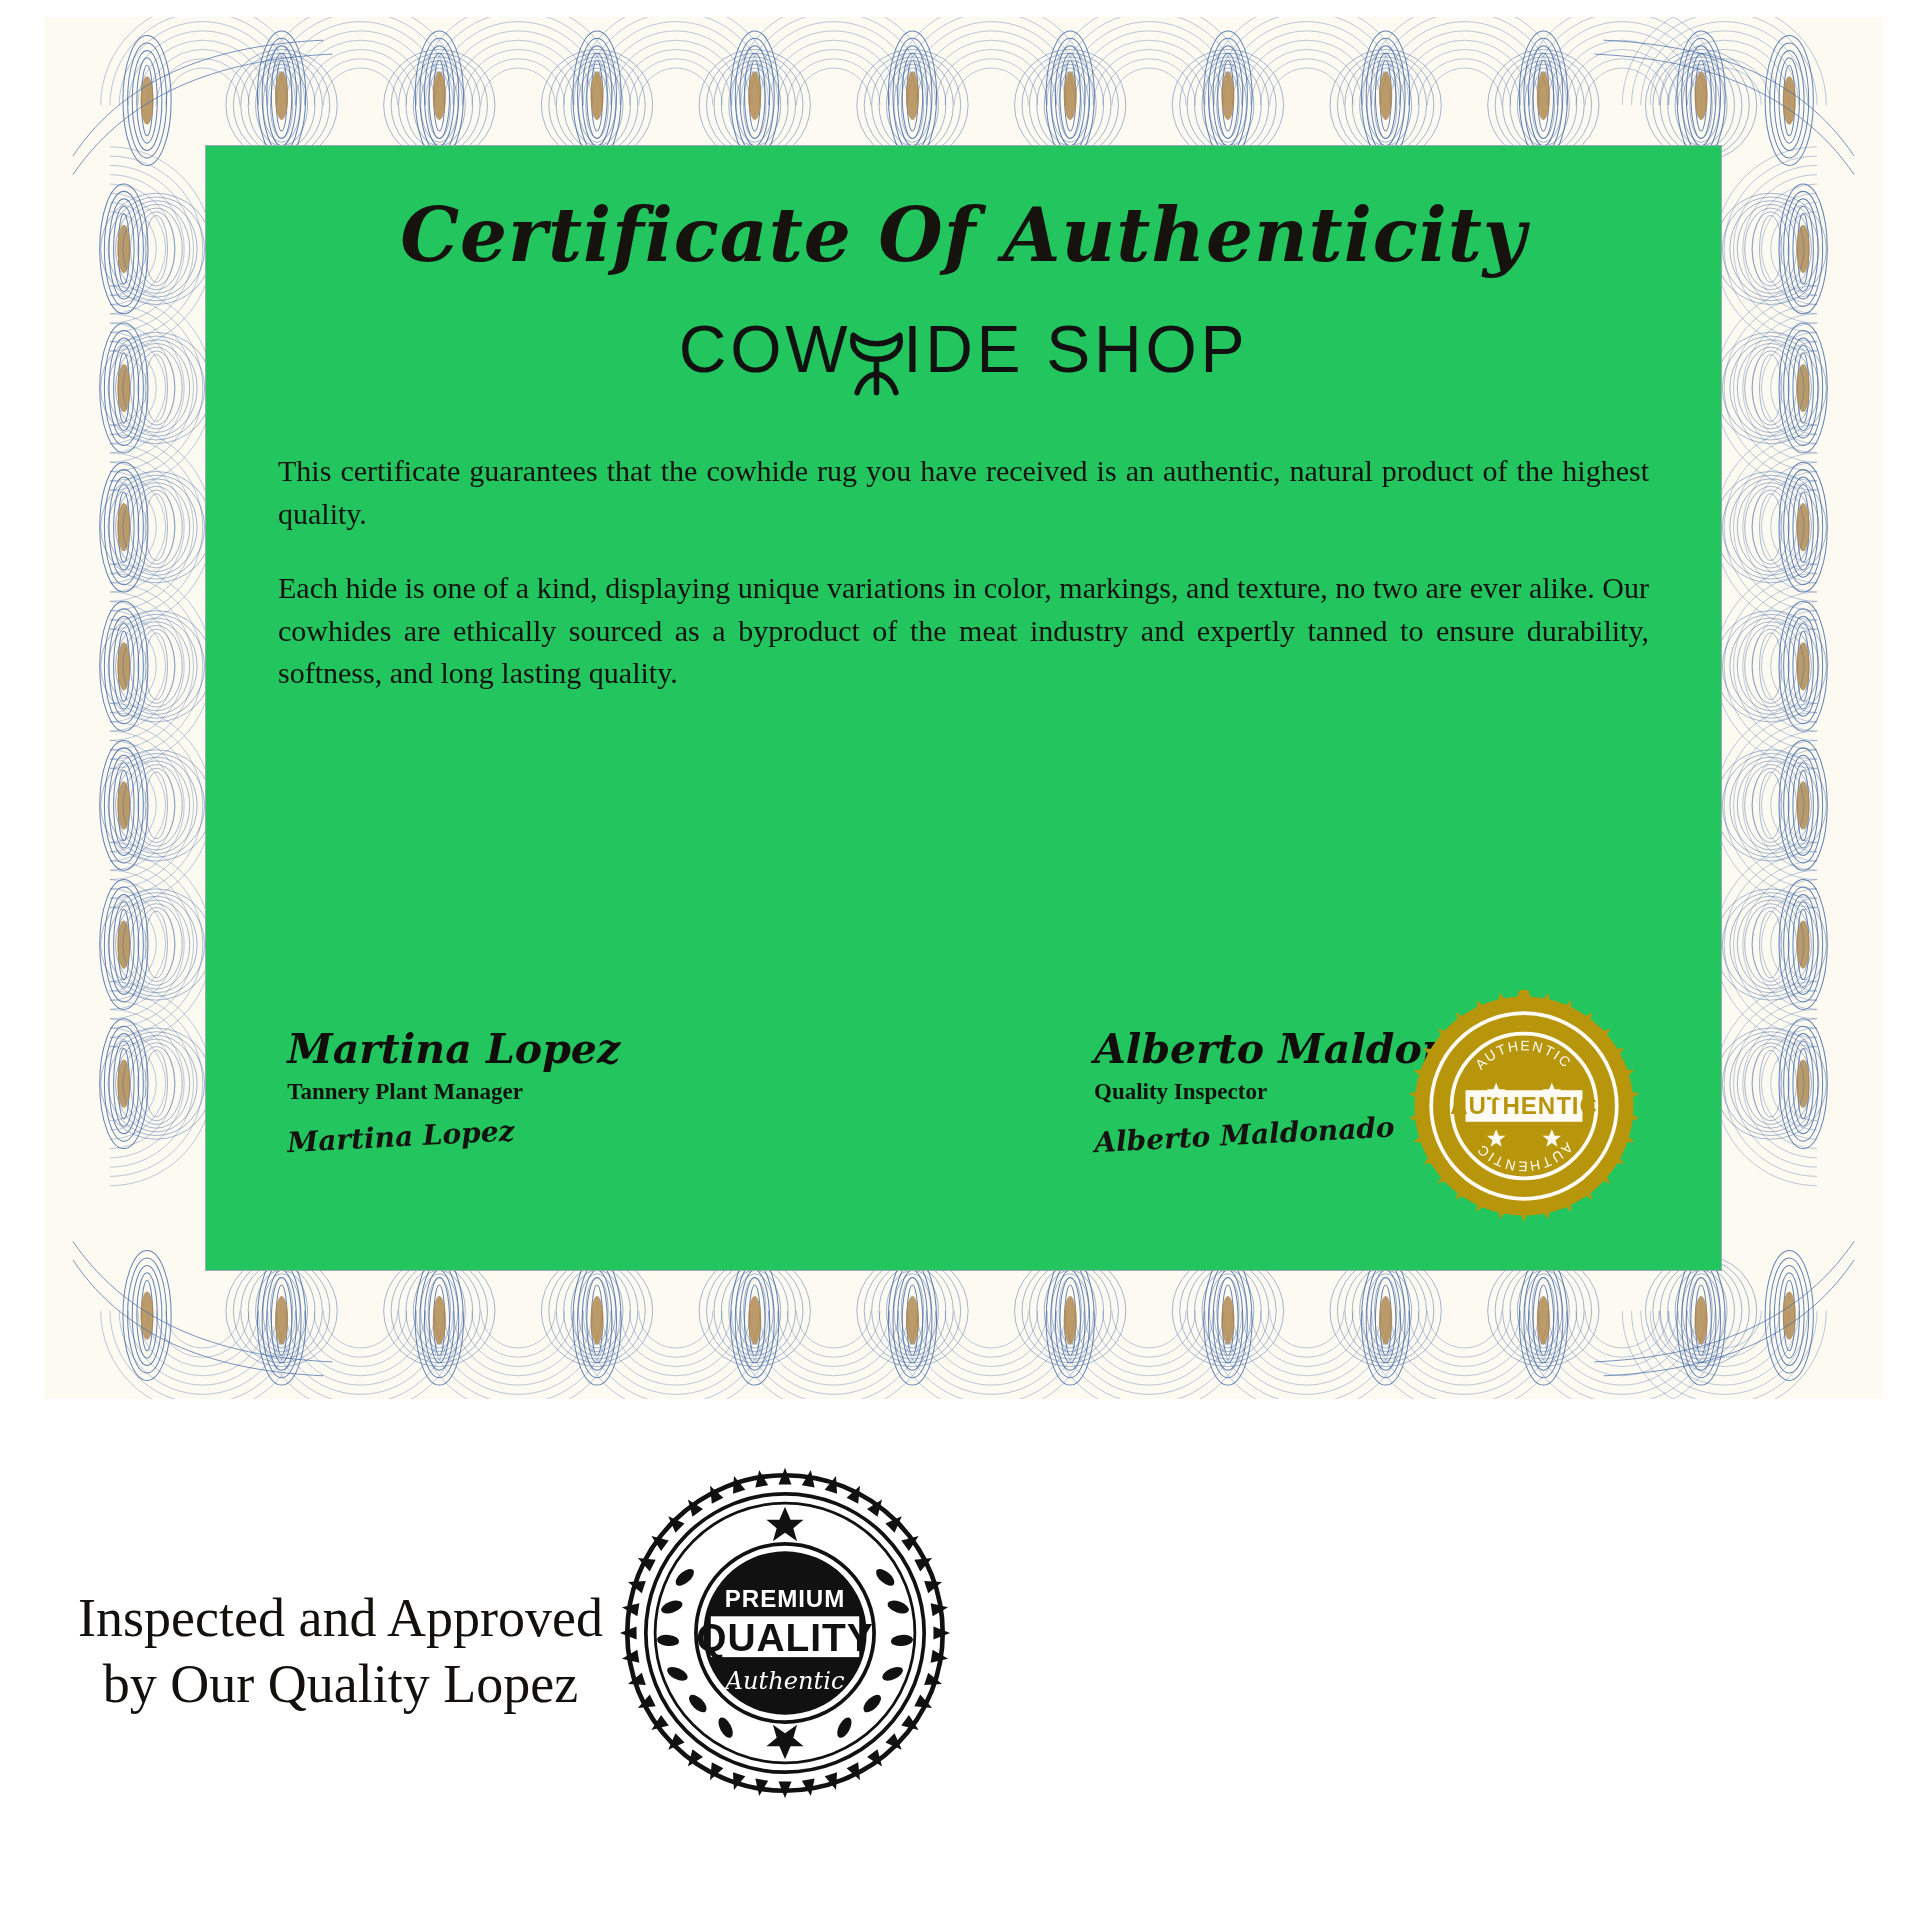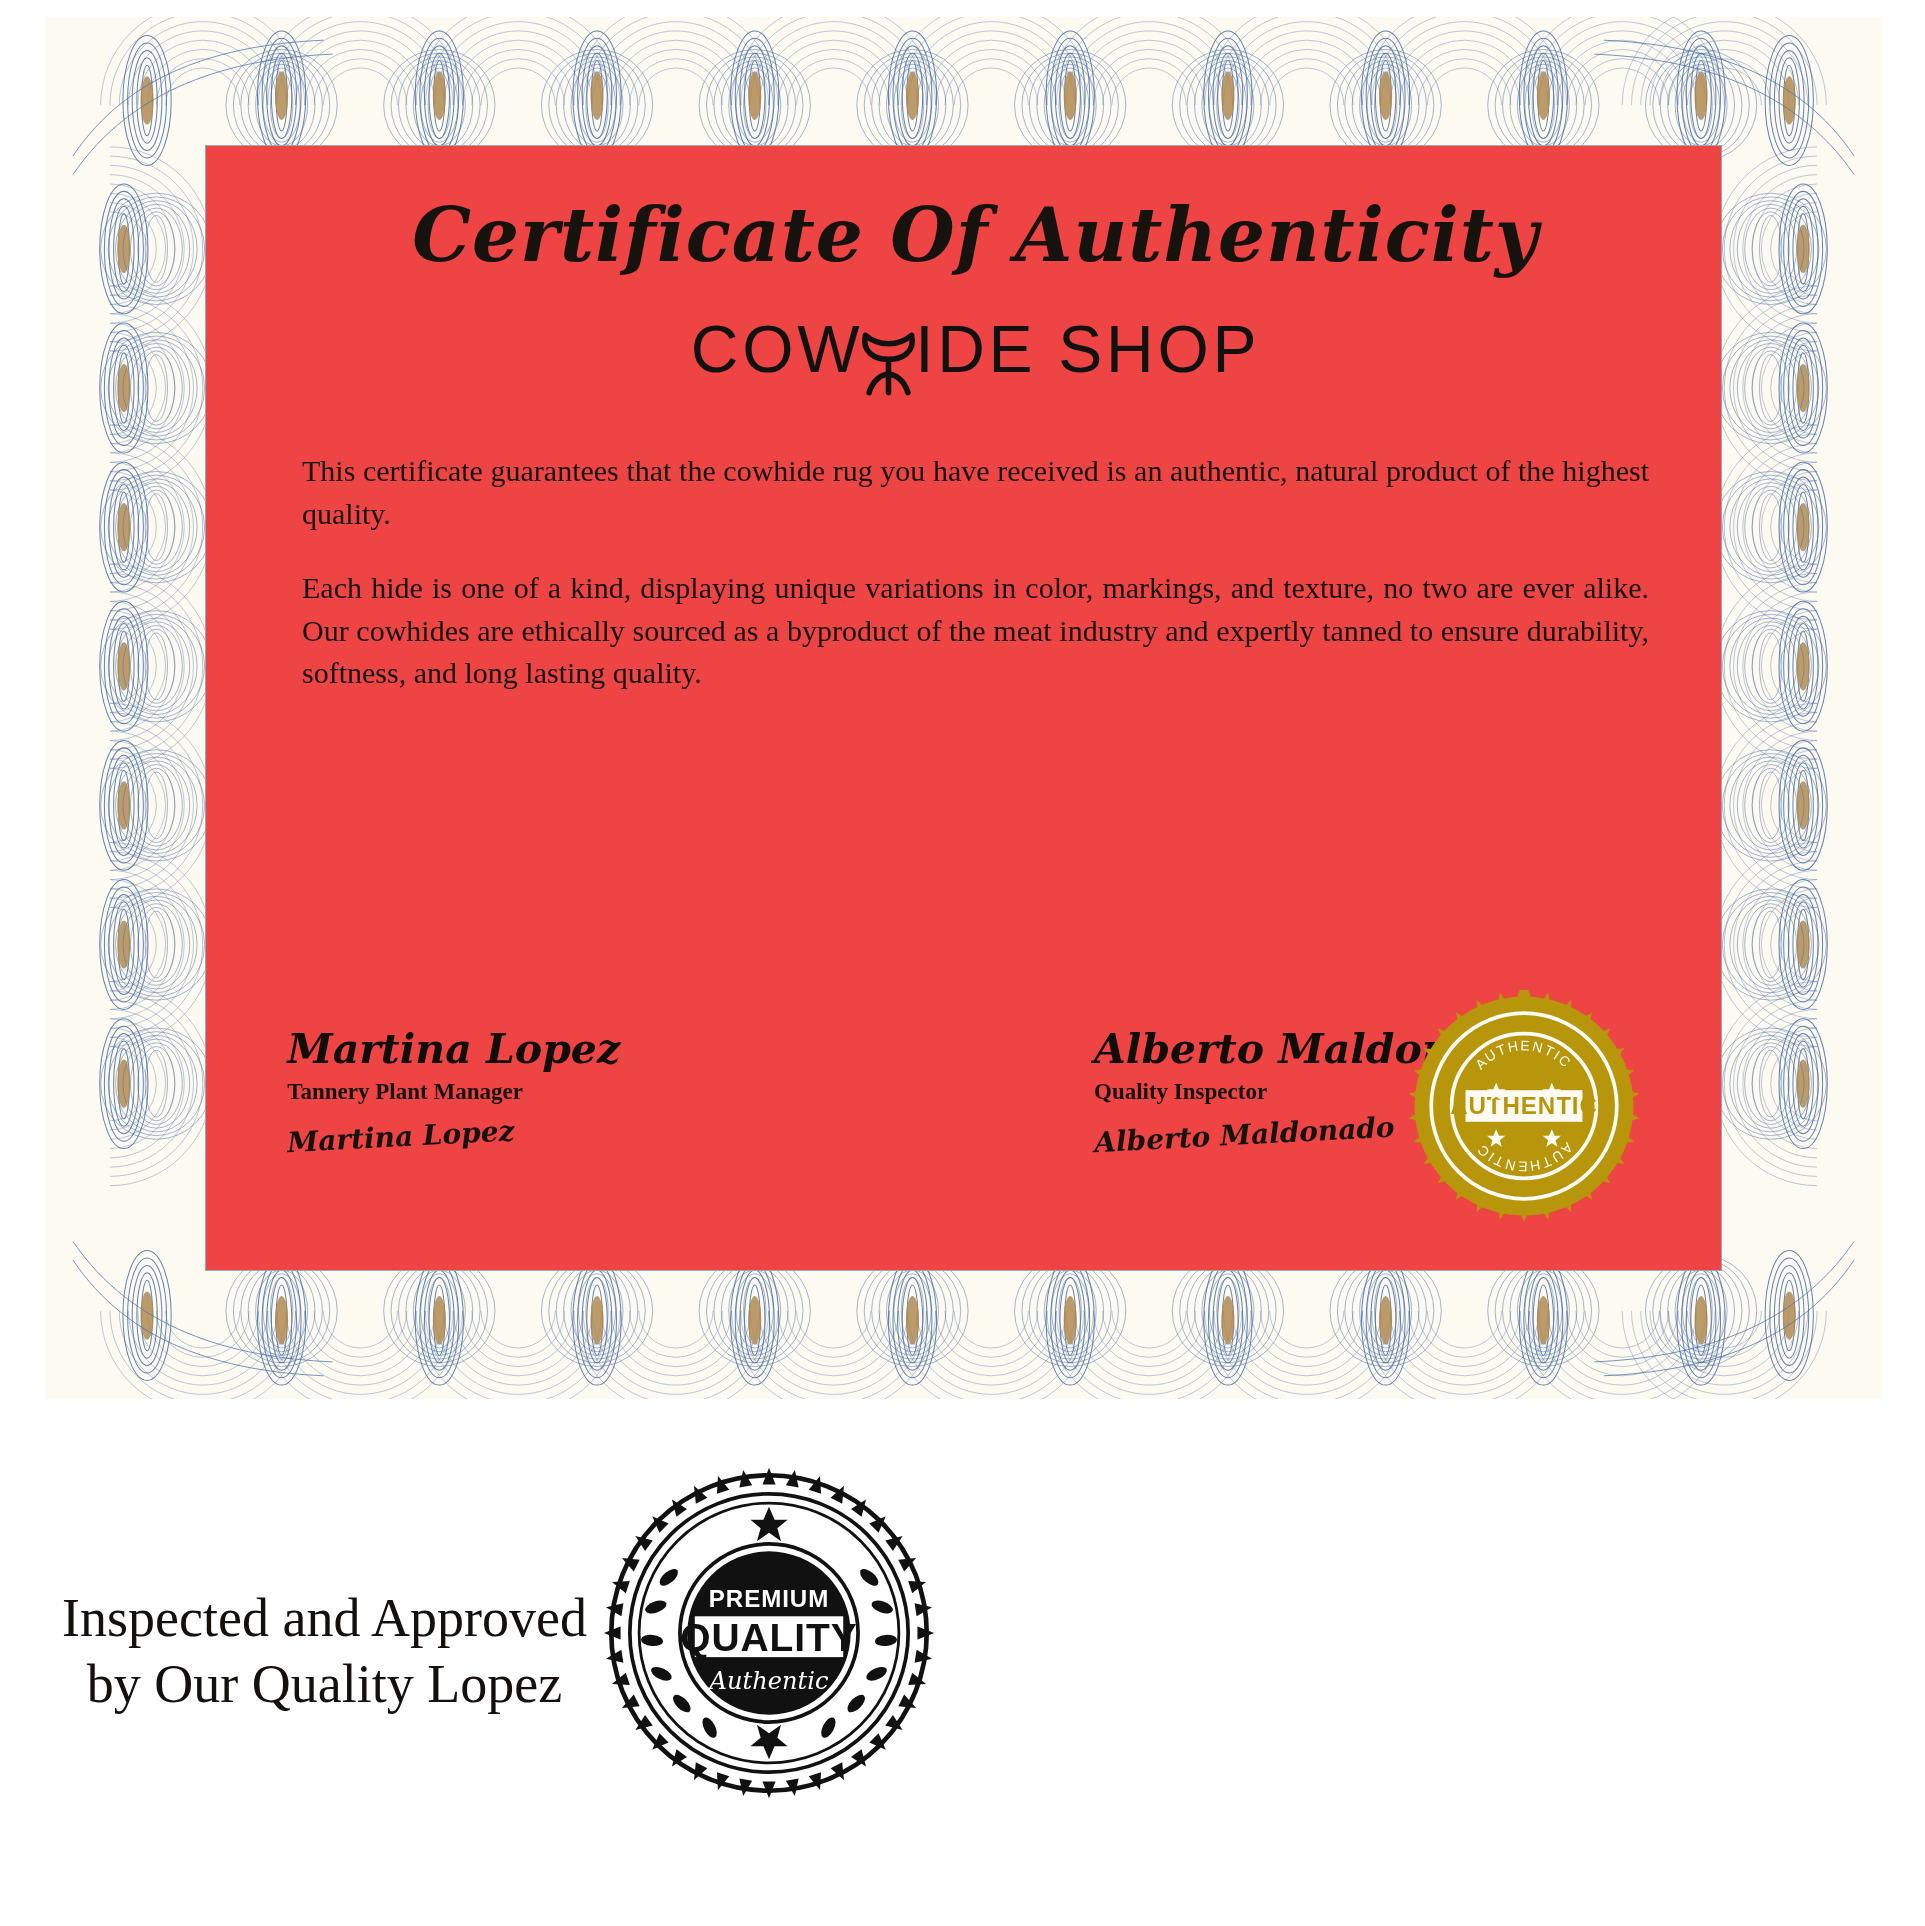--- a/index.html
+++ b/index.html
@@ -37,24 +37,23 @@
     width: 100%;
     height: 100%;
   }
 
   .inner-panel {
     position: absolute;
     left: 160px;
     top: 128px;
     right: 160px;
     bottom: 128px;
-    background: #ef4444;
+    background: #22c55e;
     border: 1.9px solid #9aa7b5;
     box-sizing: border-box;
-    padding-left: 24px;
   }
 
   .cert-title {
     text-align: center;
     font-family: "DejaVu Serif", serif;
     font-style: italic;
     font-weight: 700;
     font-size: 74px;
     color: #16120e;
     letter-spacing: 0.9px;
@@ -152,21 +151,21 @@
     position: absolute;
     right: 9.3px;
     top: -16.7px;
     width: 232px;
     height: 232px;
   }
 
   
   .footer {
     position: absolute;
-    left: 0;
+    left: 16px;
     top: 1447px;
     width: 1538px;
     height: 464px;
   }
   .footer-text {
     position: absolute;
     text-align: center;
     font-family: "Liberation Serif", serif;
     font-size: 54px;
     line-height: 1.22;

